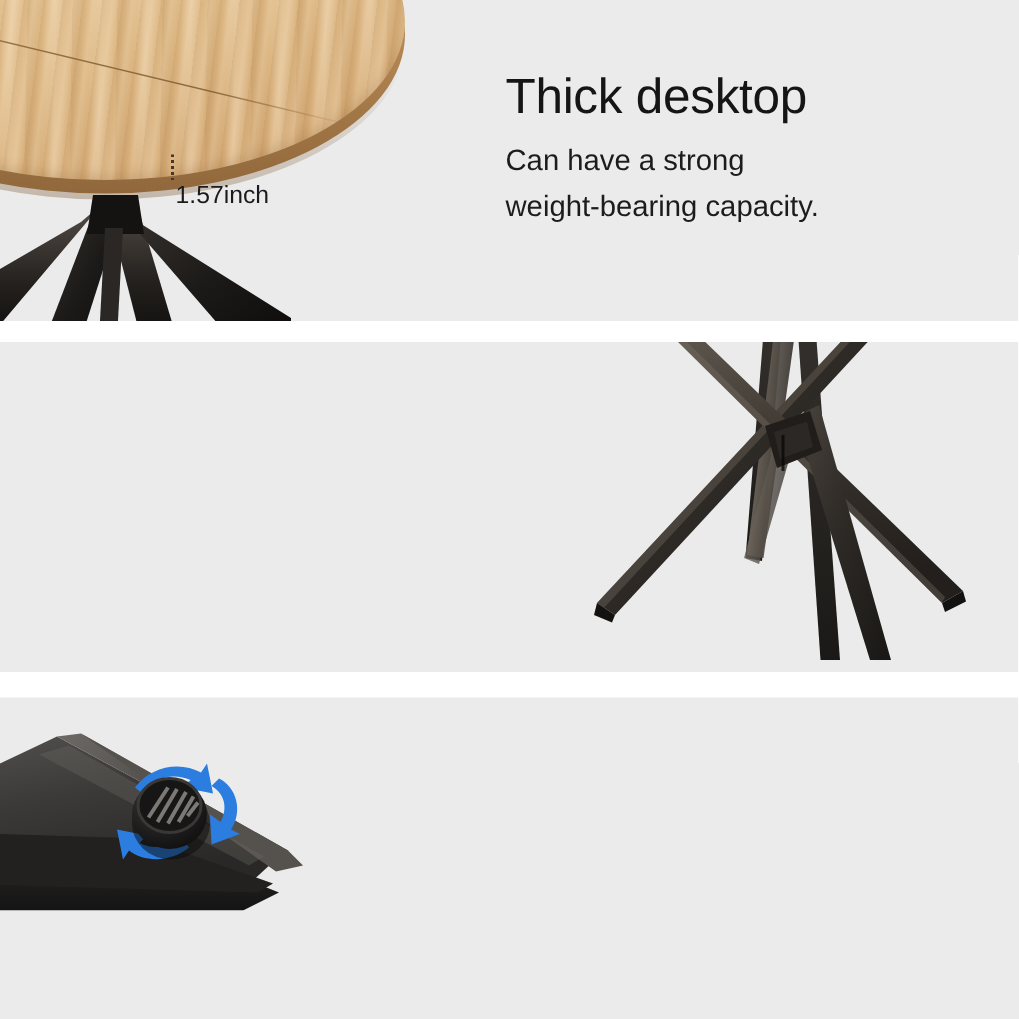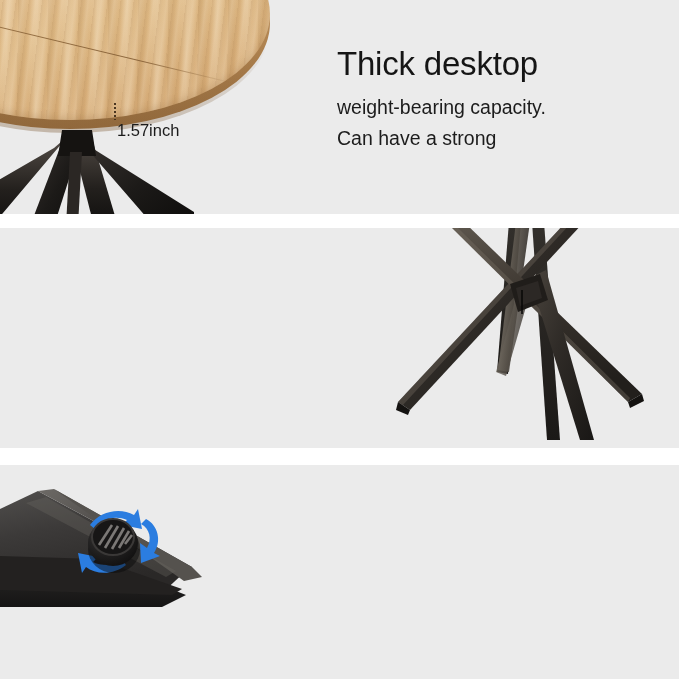--- a/index.html
+++ b/index.html
@@ -184,22 +184,22 @@
       <polygon points="104,4 134,4 138,30 100,30" fill="#151311"></polygon>
       <polygon points="112,26 124,26 120,100 108,100" fill="#2b2724"></polygon>
     </svg>
 
     <div id="dim-marker"></div>
     <div id="dim-label">1.57inch</div>
 
     <div class="text-block" id="text-thick-desktop">
       <h2 class="heading">Thick desktop</h2>
       <p class="body-text">
+        <span class="ln">Can have a strong</span>
         <span class="ln">weight-bearing capacity.</span>
-        <span class="ln">Can have a strong</span>
       </p>
     </div>
   </section>
 
   <div class="panel-divider" id="divider-1"></div>
 
   <section class="panel" id="panel-2">
 
     <svg id="crossed-legs" viewBox="0 0 300 224">
       <defs>

